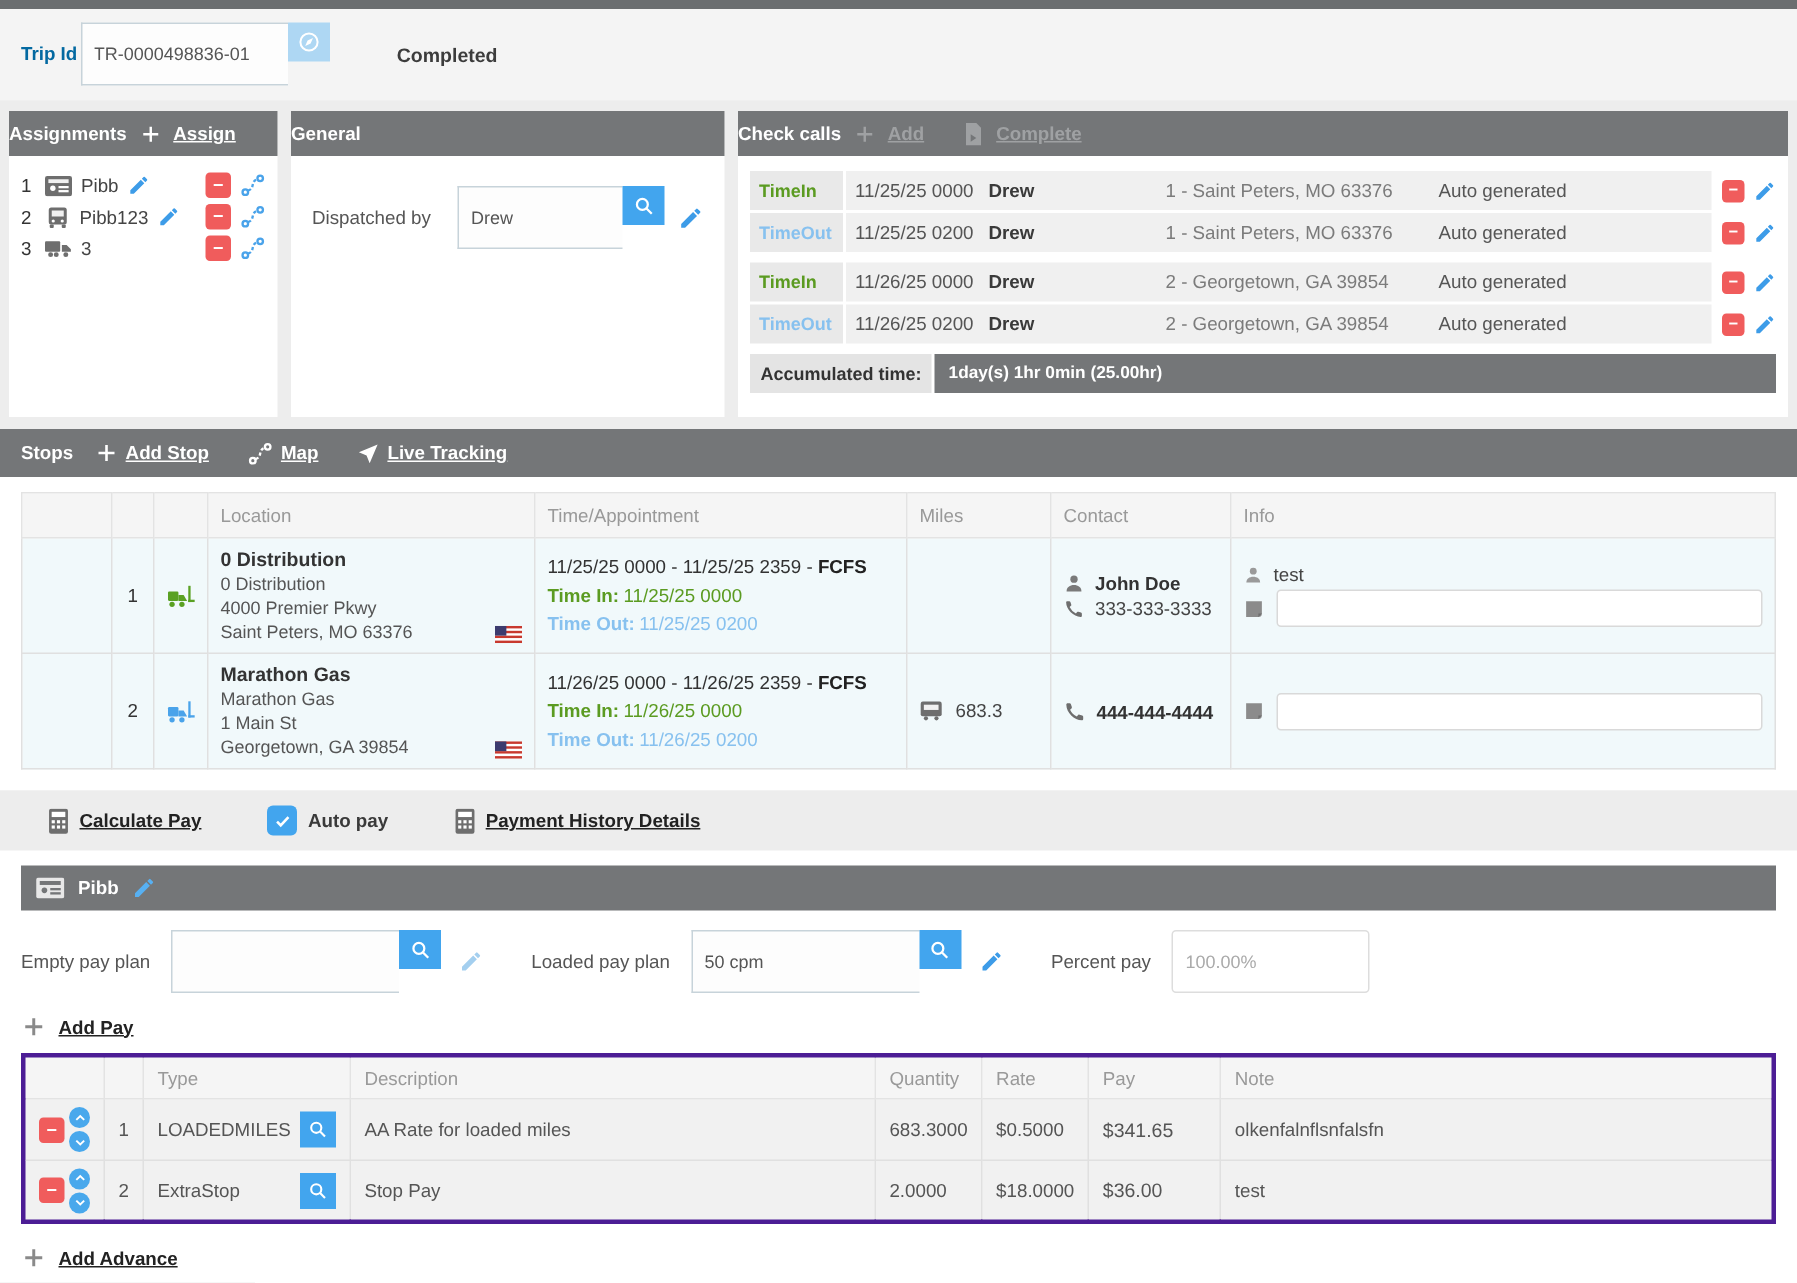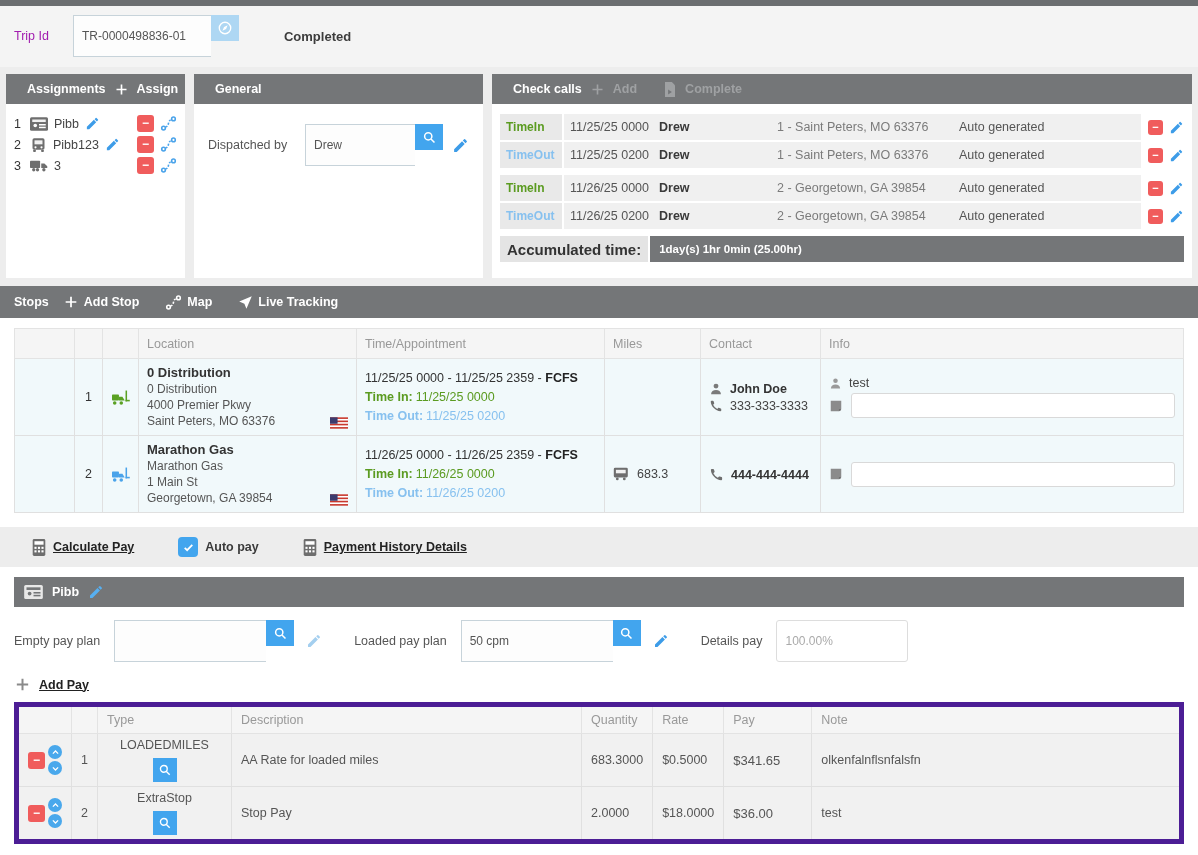--- a/index.html
+++ b/index.html
@@ -1,31 +1,31 @@
 <!DOCTYPE html>
 <html><head>
 <meta charset="utf-8">
 <style>
   * { margin:0; padding:0; box-sizing:border-box; }
   html,body { width:1198px; height:855px; overflow:hidden; background:#ededed;
     font-family:"Liberation Sans", sans-serif; font-size:12.5px; color:#333; }
   .topstrip { height:6px; background:#6b6e70; }
   
   .trip-row { background:#f4f4f4; padding:9px 14px 10px; display:flex; align-items:center; }
-  .trip-row .lbl { font-weight:normal; color:#a21caf; margin-right:24px; }
+  .trip-row .lbl { font-weight:bold; color:#0369a1; margin-right:2px; }
   .inputwrap { display:flex; }
   .tb { height:42px; border:1px solid #c7d3da; background:#fdfdfd; color:#555; padding:0 8px; font-size:12px; outline:none; font-family:inherit; }
   .trip-id-input { width:138px; border-right:none; }
   .compass-btn { width:28px; height:26px; background:#aed7f3; border:none; display:flex; align-items:center; justify-content:center; cursor:pointer; }
   .status { font-weight:bold; color:#3c3c3c; margin-left:45px; font-size:13px; }
   
   .panels { display:flex; gap:9px; padding:7px 6px 0; height:211px; }
   .panel { background:#fff; display:flex; flex-direction:column; }
-  .panel-head { background:#747678; color:#fff; font-weight:bold; font-size:12.5px; height:30px; display:flex; align-items:center; padding:0 21px; gap:8px; flex:none; }
-  .panel-head a, .barlink { color:#fff; font-weight:bold; cursor:pointer;text-align:right; }
+  .panel-head { background:#747678; color:#fff; font-weight:bold; font-size:12.5px; height:30px; display:flex; align-items:center; padding:0 0; gap:8px; flex:none; }
+  .panel-head a, .barlink { color:#fff; font-weight:bold; text-decoration:underline; cursor:pointer;text-align:right; }
   .panel-head .dis { color:#9fa1a3; }
   .p-assign { width:179px; }
   .p-general { width:289px; }
   .p-checks { flex:1; }
   .assign-body { padding:9px 8px; }
   .assign-row { display:flex; align-items:center; height:21px; gap:6px; }
   .assign-row .n { width:10px; color:#333; }
   .assign-row .nm { color:#444; }
   .assign-row .sp { flex:1; }
   .minus-btn { width:17px; height:17px; background:#f05c5c; border:none; border-radius:3px; color:#fff; font-weight:bold; font-size:12px; line-height:15px; cursor:pointer; display:flex; align-items:center; justify-content:center; }
@@ -40,21 +40,21 @@
   .cc-type { width:62px; background:#e9e9e9; height:100%; display:flex; align-items:center; padding:0 6px; font-weight:bold; font-size:12px; margin-right:2px; }
   .cc-type.in { color:#5b9b21; } .cc-type.out { color:#87c1ef; }
   .cc-main { flex:1; background:#f0f0f0; height:100%; display:flex; align-items:center; }
   .cc-dt { width:95px; color:#555; padding-left:6px; }
   .cc-user { width:118px; font-weight:bold; color:#3a3a3a; }
   .cc-loc { width:182px; color:#7b7b7b; }
   .cc-note { flex:1; color:#555; }
   .cc-actions { display:flex; align-items:center; gap:6px; padding-left:7px; }
   .cc-actions .minus-btn { width:15px; height:15px; font-size:11px; }
   .acc-row { display:flex; margin-top:7px; height:26px; }
-  .acc-lbl { background:#e4e4e4; font-weight:bold; font-size:15px; color:#333; display:flex; align-items:center; padding:0 7px; margin-right:2px; }
+  .acc-lbl { background:#e4e4e4; font-weight:bold; font-size:12px; color:#333; display:flex; align-items:center; padding:0 7px; margin-right:2px; }
   .acc-val { flex:1; background:#747678; color:#fff; font-weight:bold; font-size:11.5px; display:flex; align-items:center; padding:0 9px; }
   
   .section-bar { margin-top:8px; background:#747678; height:32px; display:flex; align-items:center; padding:0 14px; gap:10px; color:#fff; }
   .section-bar .ttl { font-weight:bold; font-size:12.5px; margin-right:4px; }
   .section-bar .grp { display:flex; align-items:center; gap:5px; margin-right:16px; }
   .stops-body { background:#fff; padding:10px 14px 14px; }
   table.stops { width:100%; border-collapse:collapse; border:1px solid #e0e0e0; }
   table.stops th { background:#f5f5f5; color:#999; font-weight:normal; text-align:left; height:30px; padding:0 8px; border:1px solid #e3e3e3; font-size:12.5px; }
   table.stops td { background:#f1f9fb; border:1px solid #e0e0e0; padding:6px 8px; vertical-align:middle; }
   td.c { text-align:center; }
@@ -77,29 +77,29 @@
   .pay-panel { background:#fff; padding:10px 14px 20px; min-height:330px; }
   .payee-bar { background:#747678; height:30px; display:flex; align-items:center; padding:0 10px; gap:9px; }
   .payee-bar .nm { color:#fff; font-weight:bold; }
   .plans-row { display:flex; align-items:center; margin:13px 0 4px; gap:12px; }
   .plans-row .lbl { color:#555; margin-right:2px; }
   .plans-row .join { display:flex; }
   .plan-input { width:152px; border-right:none; }
   .pct-input { width:132px; color:#aaa; border:1px solid #ddd; border-radius:3px; background:#fff; }
   .addlink { display:flex; align-items:center; gap:8px; margin:14px 0 9px; }
   .addlink a { color:#222; font-weight:bold; text-decoration:underline; cursor:pointer; }
-  table.pay { width:100%; border-collapse:collapse; border:5px solid #4c1d95; }
+  table.pay { width:100%; border-collapse:collapse; border:3px solid #4c1d95; }
   table.pay th { background:#f5f5f5; color:#999; font-weight:normal; text-align:left; height:29px; padding:0 9px; border:1px solid #e3e3e3; }
   table.pay td { background:#f1f1f1; border:1px solid #e0e0e0; padding:4px 9px; color:#555; height:41px; }
   table.pay td.actions { width:50px; }
   table.pay td.total-row { background:#fff; font-weight:bold; color:#222; font-size:13px; height:40px; }
   .act-wrap { display:flex; align-items:center; gap:3px; }
   .chevcol { display:flex; flex-direction:column; gap:2px; }
   .chev { width:14px; height:14px; border-radius:50%; background:#49a8ec; display:flex; align-items:center; justify-content:center; cursor:pointer; }
-  .type-cell { display:flex; align-items:center; justify-content:space-between; gap:6px;flex-direction:column; }
+  .type-cell { display:flex; align-items:center; justify-content:space-between; gap:6px; }
   .type-cell .search-btn { width:24px; height:24px; }
   .paycell { color:#333; font-size:13px; }
   .notecell { color:#777; }
   svg { display:block; }
 </style>
 </head>
 <body>
 
 <div class="topstrip"></div>
 
@@ -633,21 +633,21 @@
             </svg>
           </span>
         </button>
     </span>
     <span class="pencil">
         <svg width="16" height="16" viewBox="0 0 24 24" fill="#3d9ce8">
           <path d="M3 17.3V21h3.7L17.9 9.8l-3.7-3.7L3 17.3zM20.8 6.9a1 1 0 0 0 0-1.4l-2.3-2.3a1 1 0 0 0-1.4 0l-1.8 1.8 3.7 3.7 1.8-1.8z"></path>
         </svg>
       </span>
     <span style="width:8px;"></span>
-    <span class="lbl">Details pay</span>
+    <span class="lbl">Percent pay</span>
     <input class="tb pct-input" value="100.00%" style="">
   </div>
 
   <div class="addlink">
     <span>
         <svg width="17" height="17" viewBox="0 0 24 24">
           <path d="M12 4v16M4 12h16" stroke="#8a8a8a" stroke-width="2.8"></path>
         </svg>
       </span>
     <a>Add Pay</a>

